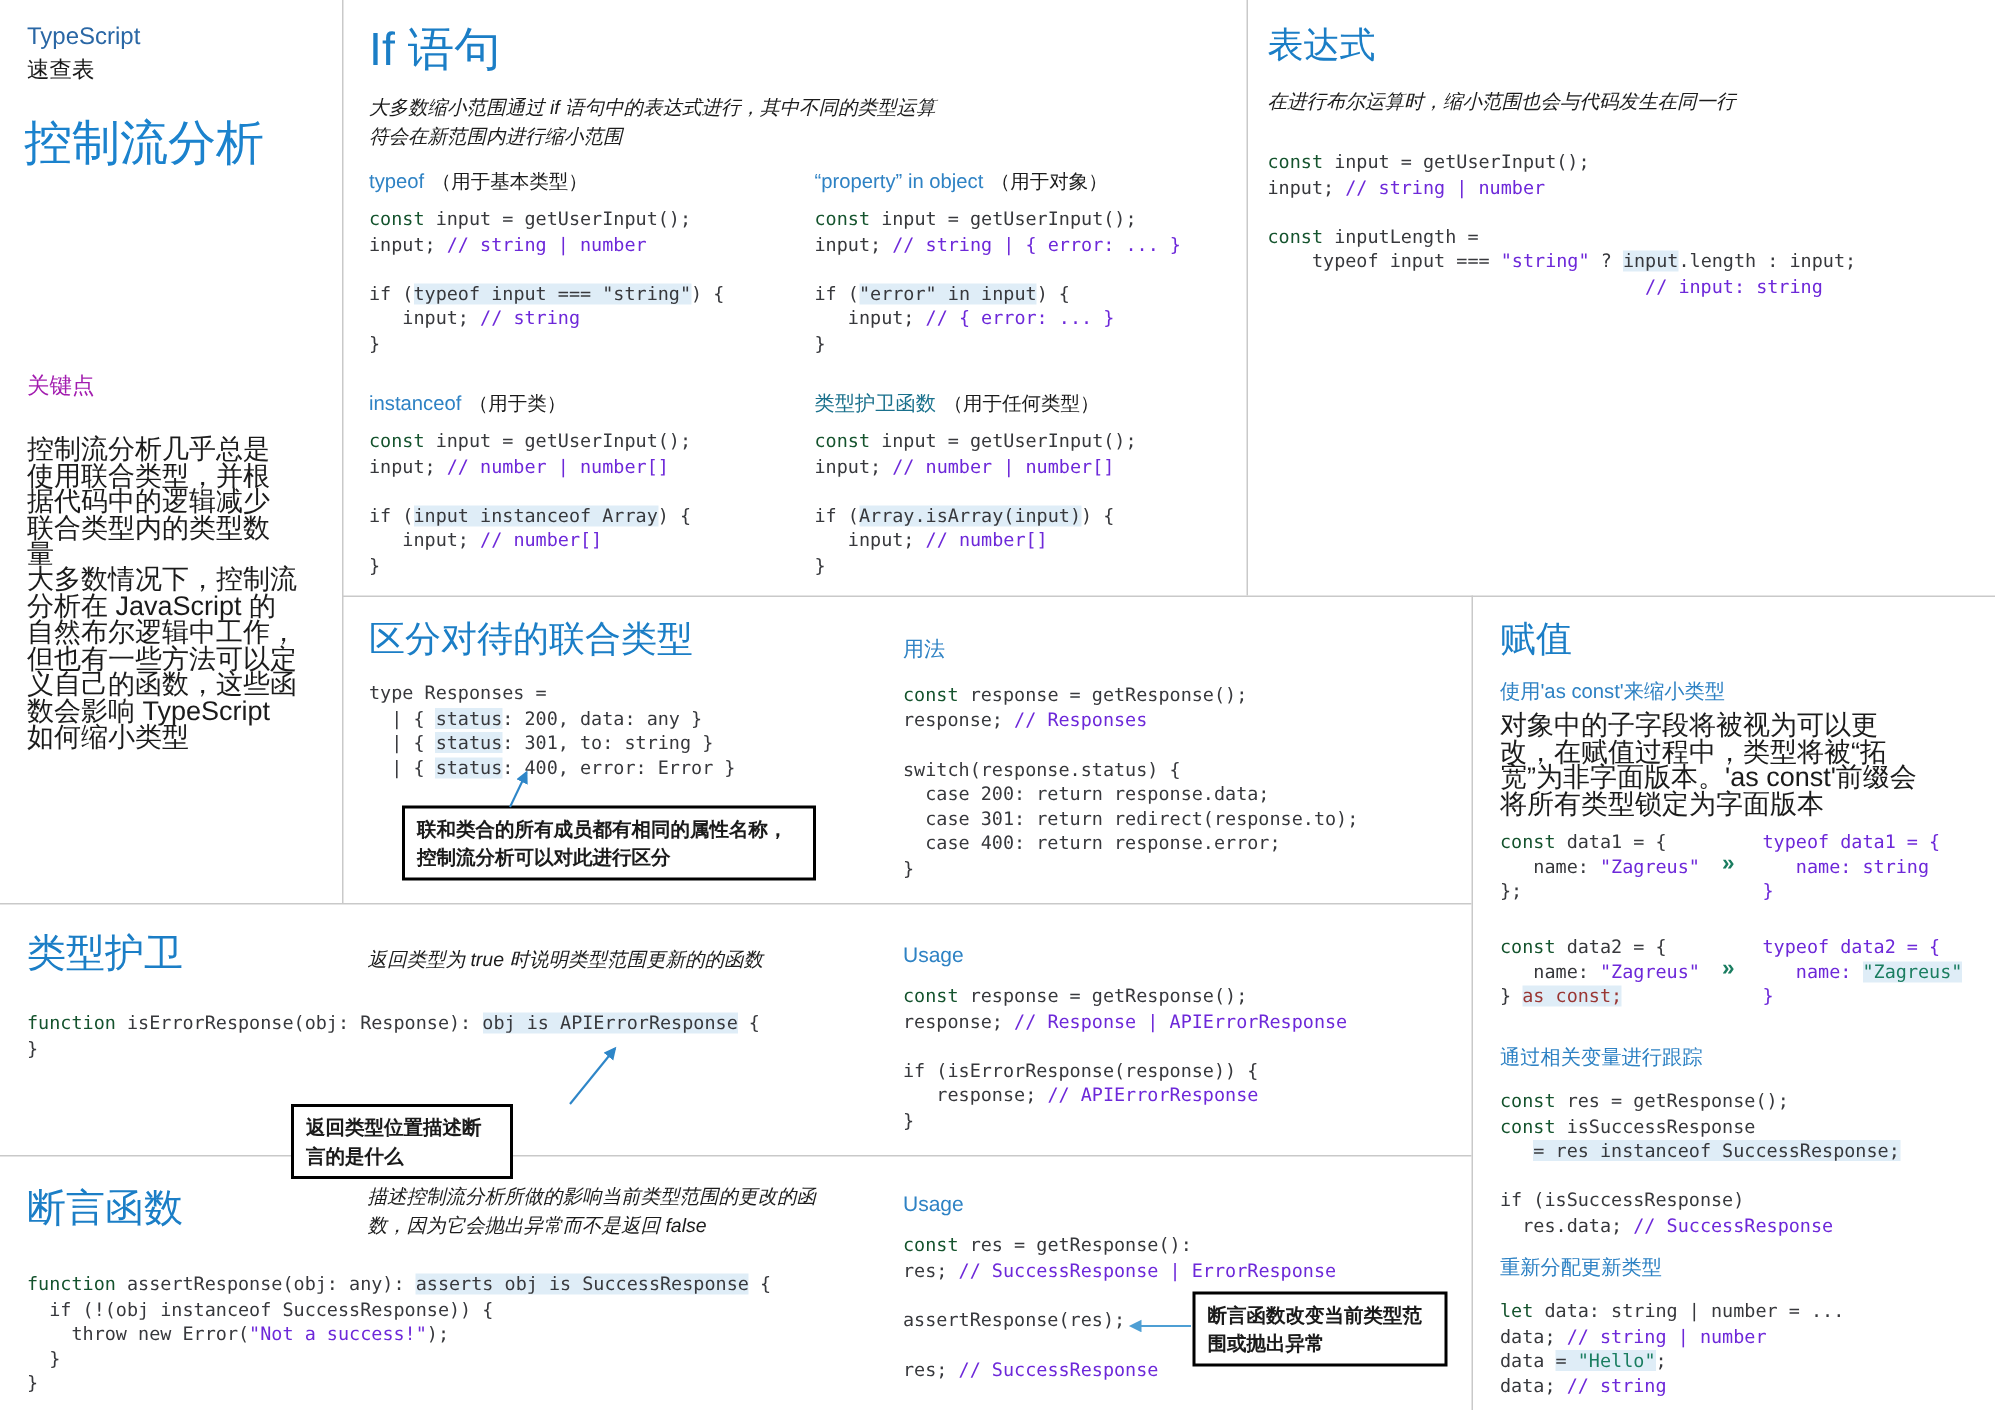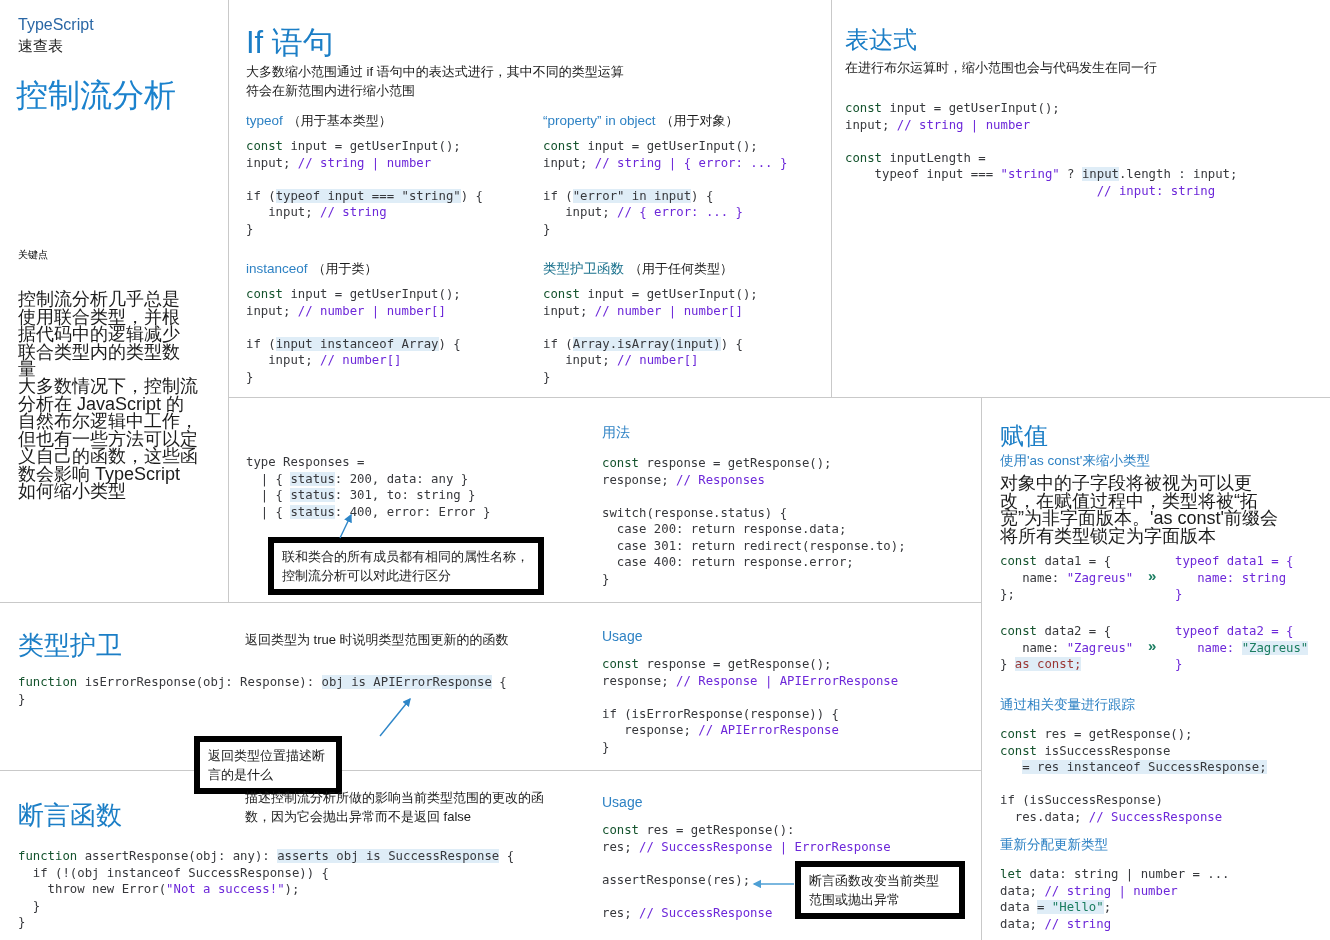--- a/index.html
+++ b/index.html
@@ -1,45 +1,45 @@
 <!DOCTYPE html>
 <html><head>
 <meta charset="utf-8">
 <style>
   html,body{margin:0;padding:0;background:#fff;}
   .sheet{position:relative;width:1330px;height:940px;background:#fff;overflow:hidden;
          font-family:"Liberation Sans",sans-serif;color:#1b1b1b;}
   .dv{position:absolute;background:#c9c9c9;}
   .dv.v{width:1px;}
   .dv.h{height:1px;}
-  .sec-title{position:absolute;color:#1b7ec6;font-size:24px;font-weight:normal;white-space:nowrap;margin-top:10px;}
+  .sec-title{position:absolute;color:#1b7ec6;font-size:24px;font-weight:normal;white-space:nowrap;}
   .sec-title.big{font-size:31px;}
   .sec-title.mid{font-size:26px;}
   .sub-label{position:absolute;color:#2e82c4;font-size:13.5px;white-space:nowrap;}
   .ex-label{position:absolute;font-size:13.5px;white-space:nowrap;}
   .ex-label .lbl{color:#2e82c4;}
   .ex-label .lbl.teal{color:#19708c;}
   .ex-label .note{color:#1b1b1b;font-size:13px;margin-left:5px;}
-  .body-text{position:absolute;font-size:13px;line-height:19px;}
+  .body-text{position:absolute;font-size:13px;line-height:19px;font-style:italic;}
   .small-text{position:absolute;font-size:18px;line-height:17.5px;}
   .code{position:absolute;font-family:"DejaVu Sans Mono",monospace;font-size:12.3px;
         line-height:16.5px;white-space:pre;color:#37383c;}
   .cl{min-height:16.5px;}
   .t-d{color:#37383c;}
   .t-k{color:#14532d;}
   .t-g{color:#6d28d9;margin-top:20px;}
   .t-hd{color:#37383c;background:#dfedf7;}
   .t-hk{color:#9a3633;background:#dfedf7;}
   .t-hg{color:#1a7d60;background:#dfedf7;}
-  .callout{position:absolute;border:6px solid #000000;background:#fff;font-size:13px;
-           line-height:19px;padding:4px 8px;box-sizing:border-box;color:#1b1b1b;}
+  .callout{position:absolute;border:2px solid #000000;background:#fff;font-size:13px;
+           line-height:19px;padding:4px 8px;box-sizing:border-box;color:#1b1b1b;font-weight:bold;}
   .brand{position:absolute;color:#2a67a5;font-size:16px;}
   .brand-sub{position:absolute;color:#1a1a1a;font-size:15px;}
   .big-title{position:absolute;color:#1b82cd;font-size:32px;line-height:67px;width:185px;}
-  .keypoints{position:absolute;color:#000000;font-size:10px;}
+  .keypoints{position:absolute;color:#a21caf;font-size:15px;}
   .widen{position:absolute;color:#1a7d60;font-size:15px;font-weight:bold;}
   svg.arrow{position:absolute;overflow:visible;}
 </style>
 </head>
 <body>
 
 <div class="sheet">
 
   <div class="dv v" style="left:228px;top:0;height:602px;"></div>
   <div class="dv v" style="left:831px;top:0;height:397px;"></div>
@@ -75,20 +75,21 @@
 
   <div class="ex-label" style="left:543px;top:260px;">
     <span class="lbl teal">类型护卫函数</span><span class="note">（用于任何类型）</span>
   </div>
   <div class="code" style="left:543px;top:286px;"><div class="cl"><span class="t-k">const</span><span class="t-d"> input = getUserInput();</span></div><div class="cl"><span class="t-d">input; </span><span class="t-g">// number | number[]</span></div><div class="cl">&nbsp;</div><div class="cl"><span class="t-d">if (</span><span class="t-hd">Array.isArray(input)</span><span class="t-d">) {</span></div><div class="cl"><span class="t-d">   input; </span><span class="t-g">// number[]</span></div><div class="cl"><span class="t-d">}</span></div></div>
 
   <div class="sec-title" style="left:845px;top:14px;">表达式</div>
   <div class="body-text" style="left:845px;top:58px;width:460px;">在进行布尔运算时，缩小范围也会与代码发生在同一行</div>
   <div class="code" style="left:845px;top:100px;"><div class="cl"><span class="t-k">const</span><span class="t-d"> input = getUserInput();</span></div><div class="cl"><span class="t-d">input; </span><span class="t-g">// string | number</span></div><div class="cl">&nbsp;</div><div class="cl"><span class="t-k">const</span><span class="t-d"> inputLength =</span></div><div class="cl"><span class="t-d">    typeof input === </span><span class="t-g">"string"</span><span class="t-d"> ? </span><span class="t-hd">input</span><span class="t-d">.length : input;</span></div><div class="cl"><span class="t-d">                                  </span><span class="t-g">// input: string</span></div></div>
 
+  <div class="sec-title" style="left:246px;top:410px;">区分对待的联合类型</div>
   <div class="code" style="left:246px;top:454px;"><div class="cl"><span class="t-d">type Responses =</span></div><div class="cl"><span class="t-d">  | { </span><span class="t-hd">status</span><span class="t-d">: 200, data: any }</span></div><div class="cl"><span class="t-d">  | { </span><span class="t-hd">status</span><span class="t-d">: 301, to: string }</span></div><div class="cl"><span class="t-d">  | { </span><span class="t-hd">status</span><span class="t-d">: 400, error: Error }</span></div></div>
   <div class="callout" style="left:268px;top:537px;width:276px;">联和类合的所有成员都有相同的属性名称，控制流分析可以对此进行区分</div>
   <svg class="arrow" style="left:330px;top:508px;" width="36" height="32" viewBox="0 0 36 32">
     <defs>
         <marker id="ah1" markerWidth="8" markerHeight="8" refX="5" refY="3" orient="auto">
           <path d="M0,0 L6,3 L0,6 z" fill="#2e86c8"></path>
         </marker>
       </defs>
     <line x1="10" y1="30" x2="21" y2="7" stroke="#2e86c8" stroke-width="1.4" marker-end="url(#ah1)"></line>
   </svg>

